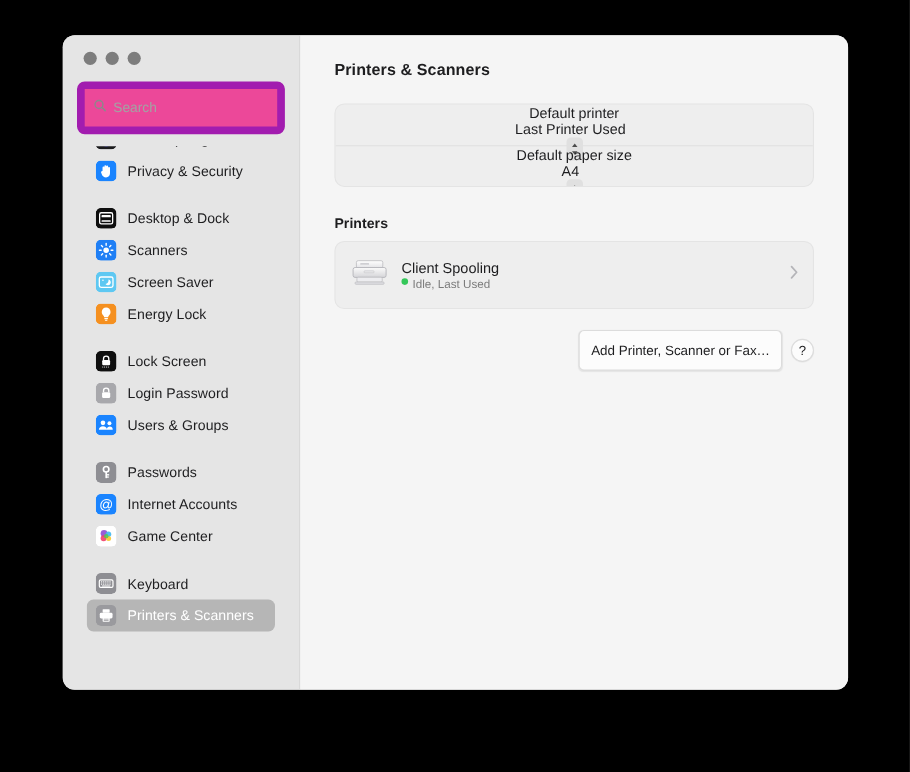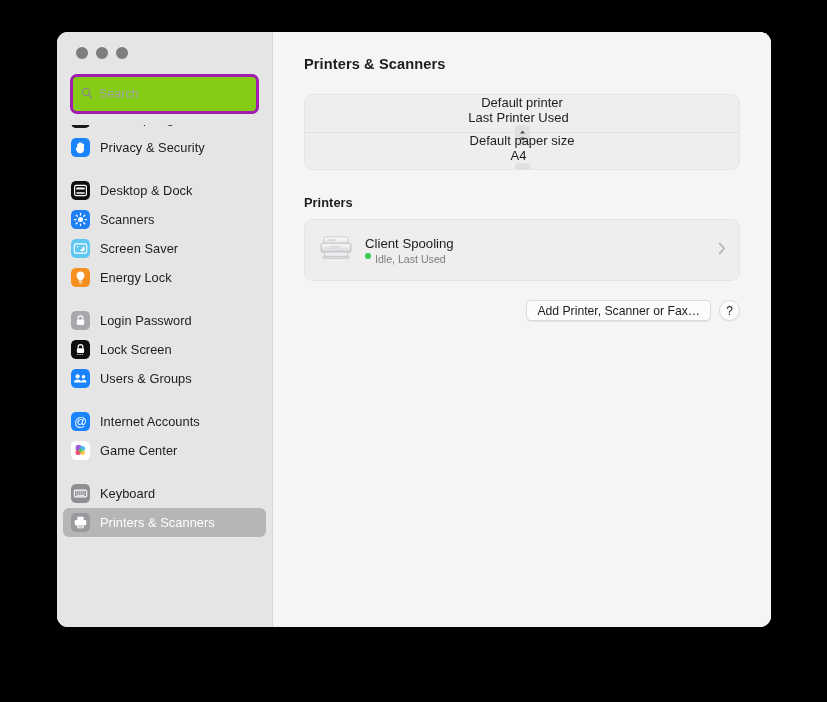--- a/index.html
+++ b/index.html
@@ -41,43 +41,43 @@
     gap: 8px;
   }
   .tl {
     width: 12px; height: 12px;
     border-radius: 50%;
     background: #7d7d7d;
   }
   .search-wrap { padding: 0 13px 11px 13px; }
   .search-box {
     height: 25px;
-    background: #84cc16;
-    border: 3px solid #a21caf;
+    background: #ec4899;
+    border: 7px solid #a21caf;
     border-radius: 7px;
     display: flex;
     align-items: center;
     padding: 17px 8px;
     gap: 6px;
   }
   .search-box svg { flex: 0 0 auto; }
   .search-input {
     border: 0; outline: 0; background: transparent;
     font-family: "Liberation Sans", sans-serif;
     font-size: 12.5px;
     color: #3a3a3a;
     width: 100%;
   }
   .search-input::placeholder { color: #a3a3a3; }
 
   .nav-scroll {
     flex: 1 1 auto;
     overflow: hidden;
     position: relative;
-    padding: 0 6px;
+    padding: 0 22px;
   }
   .nav-inner { position: relative; top: -21px; }
 
   .nav-group { padding-bottom: 14px; }
   .nav-group:last-child { padding-bottom: 0; }
 
   .nav-item {
     height: 29px;
     display: flex;
     align-items: center;
@@ -196,21 +196,21 @@
   }
 
   .actions {
     display: flex;
     justify-content: flex-end;
     align-items: center;
     gap: 8px;
     margin-top: 19px;
   }
   .btn {
-    height: 21px;
+    height: 37px;
     background: #fcfcfc;
     border: 1px solid #dcdcdc;
     border-radius: 5px;
     font-family: "Liberation Sans", sans-serif;
     font-size: 12.2px;
     color: #1d1d1f;
     padding: 0 10px;
     box-shadow: 0 0.5px 1px rgba(0,0,0,0.07);
     cursor: default;
     white-space: nowrap;
@@ -334,60 +334,72 @@
               </svg>
             </span>
             <span class="nav-label">Energy Lock</span>
           </div>
         </div>
 
         <div class="nav-group">
           <div class="nav-item">
             <span class="ic">
               <svg width="19" height="19" viewBox="0 0 19 19">
-                <rect width="19" height="19" rx="4.6" fill="#a8a8ac"></rect>
-                <path d="M7.1 8.6V7.2a2.4 2.4 0 0 1 4.8 0v1.4" fill="none" stroke="#ffffff" stroke-width="1.25"></path>
-                <rect x="5.8" y="8.5" width="7.4" height="5.4" rx="1.3" fill="#ffffff"></rect>
-              </svg>
-            </span>
-            <span class="nav-label">Login Password</span>
-          </div>
-          <div class="nav-item">
-            <span class="ic">
-              <svg width="19" height="19" viewBox="0 0 19 19">
                 <rect width="19" height="19" rx="4.6" fill="#0f0f0f"></rect>
                 <path d="M7.1 8.4V7.1a2.4 2.4 0 0 1 4.8 0v1.3" fill="none" stroke="#ffffff" stroke-width="1.2"></path>
                 <rect x="5.9" y="8.3" width="7.2" height="4.7" rx="1.1" fill="#ffffff"></rect>
                 <g fill="#ffffff">
                   <circle cx="6.4" cy="14.6" r="0.52"></circle>
                     <circle cx="8.1" cy="14.6" r="0.52"></circle>
                   <circle cx="9.8" cy="14.6" r="0.52"></circle>
                     <circle cx="11.5" cy="14.6" r="0.52"></circle>
                 </g>
               </svg>
             </span>
             <span class="nav-label">Lock Screen</span>
           </div>
           <div class="nav-item">
             <span class="ic">
               <svg width="19" height="19" viewBox="0 0 19 19">
+                <rect width="19" height="19" rx="4.6" fill="#a8a8ac"></rect>
+                <path d="M7.1 8.6V7.2a2.4 2.4 0 0 1 4.8 0v1.4" fill="none" stroke="#ffffff" stroke-width="1.25"></path>
+                <rect x="5.8" y="8.5" width="7.4" height="5.4" rx="1.3" fill="#ffffff"></rect>
+              </svg>
+            </span>
+            <span class="nav-label">Login Password</span>
+          </div>
+          <div class="nav-item">
+            <span class="ic">
+              <svg width="19" height="19" viewBox="0 0 19 19">
                 <rect width="19" height="19" rx="4.6" fill="#1a84ff"></rect>
                 <g fill="#ffffff">
                   <circle cx="6.6" cy="7.4" r="2.1"></circle>
                   <circle cx="12.5" cy="7.7" r="1.8"></circle>
                   <path d="M2.9 13.6c0-2 1.7-3.1 3.7-3.1s3.7 1.1 3.7 3.1z"></path>
                   <path d="M10.1 13.6c0-1.8 1.2-2.8 2.7-2.8 1.5 0 2.7 1 2.7 2.8z"></path>
                 </g>
               </svg>
             </span>
             <span class="nav-label">Users &amp; Groups</span>
           </div>
         </div>
 
         <div class="nav-group">
+          <div class="nav-item">
+            <span class="ic">
+              <svg width="19" height="19" viewBox="0 0 19 19">
+                <rect width="19" height="19" rx="4.6" fill="#8e8e93"></rect>
+                <circle cx="9.5" cy="6.6" r="2.5" fill="none" stroke="#ffffff" stroke-width="1.5"></circle>
+                <rect x="8.8" y="8.6" width="1.5" height="6.1" rx="0.5" fill="#ffffff"></rect>
+                <rect x="10.2" y="11" width="2" height="1.3" fill="#ffffff"></rect>
+                <rect x="10.2" y="13.1" width="1.7" height="1.2" fill="#ffffff"></rect>
+              </svg>
+            </span>
+            <span class="nav-label">Passwords</span>
+          </div>
           <div class="nav-item">
             <span class="ic">
               <svg width="19" height="19" viewBox="0 0 19 19">
                 <rect width="19" height="19" rx="4.6" fill="#1a84ff"></rect>
                 <text x="9.5" y="13.6" text-anchor="middle" font-family="Liberation Sans, sans-serif" font-size="12.5" fill="#ffffff">@</text>
               </svg>
             </span>
             <span class="nav-label">Internet Accounts</span>
           </div>
           <div class="nav-item">

